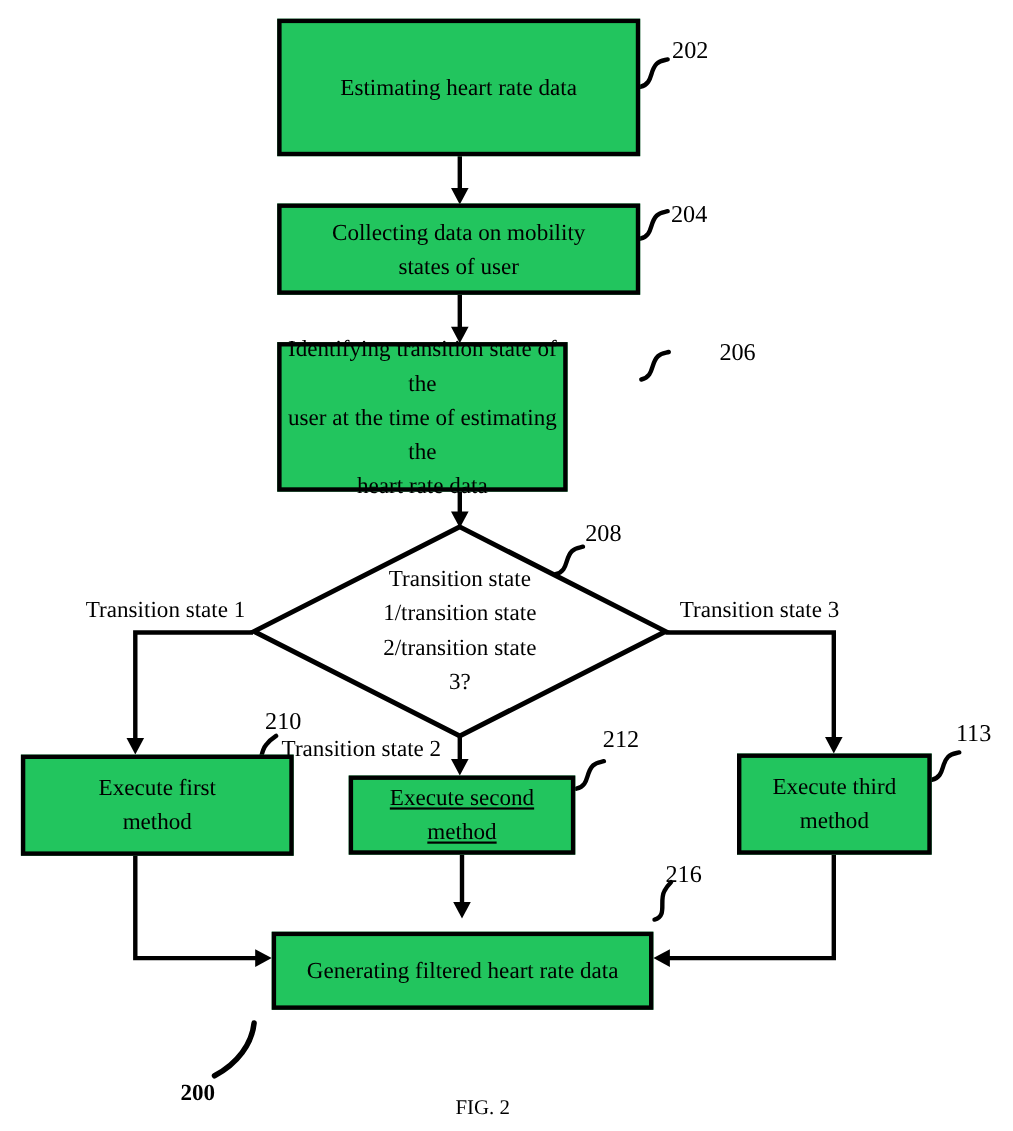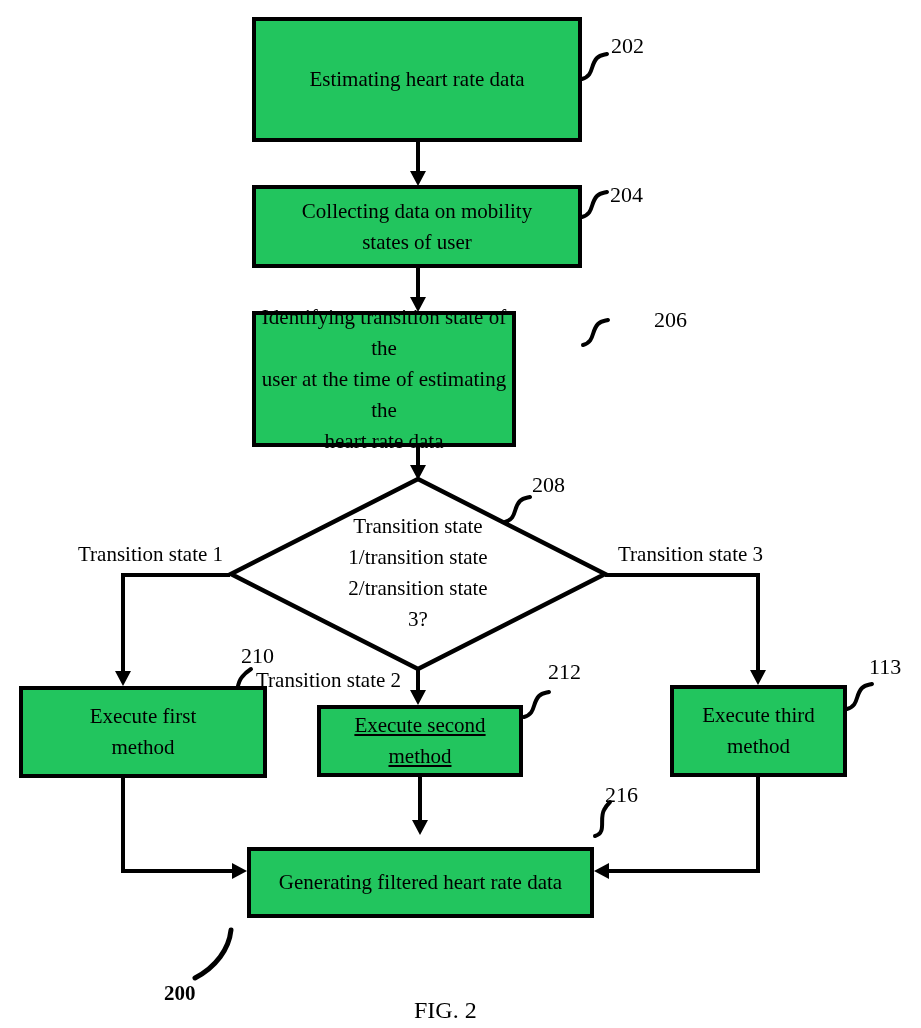--- a/index.html
+++ b/index.html
@@ -62,21 +62,21 @@
     left: 164px;
     top: 981px;
     font-size: 21px;
     font-weight: bold;
     text-align: center;
   }
   .figure-caption {
     position: absolute;
     left: 414px;
     top: 997px;
-    font-size: 24px;
+    font-size: 19px;
   }
   
   #box-estimate  { left: 252px; top: 17px;  width: 330px; height: 125px; }
   #box-collect   { left: 252px; top: 185px; width: 330px; height: 83px;  }
   #box-identify  { left: 252px; top: 311px; width: 264px; height: 136px; }
   #box-first     { left: 19px;  top: 686px; width: 248px; height: 92px;  }
   #box-second    { left: 317px; top: 705px; width: 206px; height: 72px; text-decoration: underline;  }
   #box-third     { left: 670px; top: 685px; width: 177px; height: 92px;  }
   #box-generate  { left: 247px; top: 835px; width: 347px; height: 71px; margin-top: 12px;  }
 

